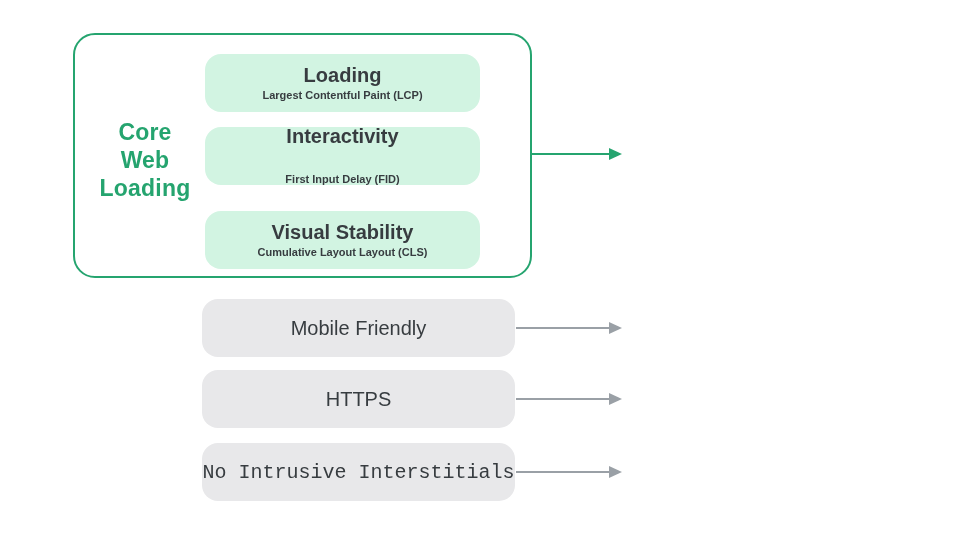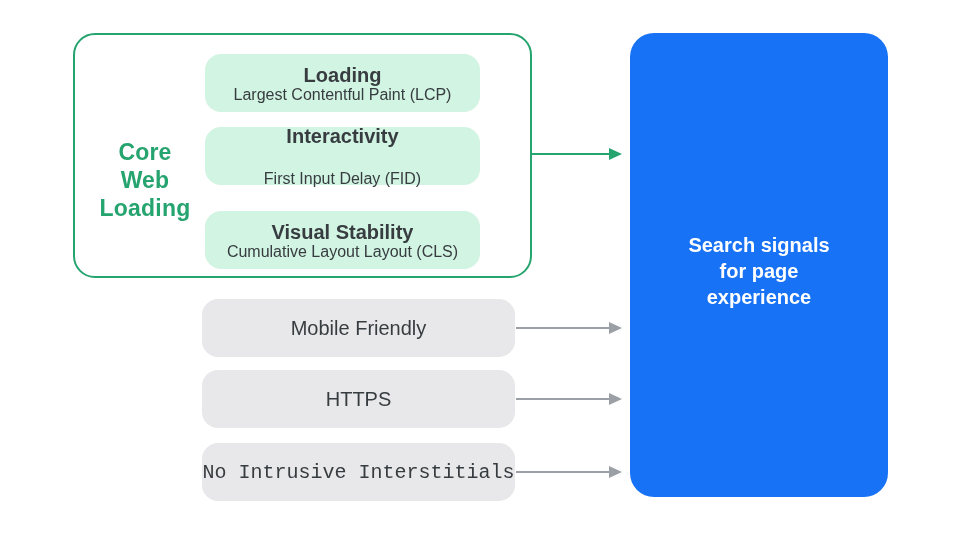--- a/index.html
+++ b/index.html
@@ -27,41 +27,40 @@
     border:2px solid var(--accent-green);
     border-radius:22px;
     background:var(--background);
   }
   .cwv-label{
     position:absolute;left:20px;top:83px;width:100px;
     text-align:center;
     color:var(--accent-green);
     font-size:23px;font-weight:bold;line-height:28px;
     letter-spacing:0.2px;
-    margin-top:20px;
   }
   .cwv-label span{display:block;}
 
   .vital-card{
     position:absolute;left:130px;width:275px;height:58px;
     background:var(--mint-fill);
     border-radius:16px;
     display:flex;flex-direction:column;align-items:center;justify-content:center;
     text-align:center;
   }
   .vital-card.pos-0{top:19px;}
   .vital-card.pos-1{top:92px;gap:23px;}
   .vital-card.pos-2{top:176px;}
   .vital-title{
     color:var(--text-dark);
     font-size:20px;font-weight:600;line-height:23px;
   }
   .vital-subtitle{
     color:var(--text-dark);
-    font-size:16px;font-weight:400;line-height:16px;text-align:right;
+    font-size:11px;font-weight:700;line-height:16px;text-align:right;
   }
 
   
   .result-panel{
     position:absolute;left:630px;top:33px;width:258px;height:464px;
     background:var(--blue-fill);
     border-radius:24px;
     display:flex;flex-direction:column;align-items:center;justify-content:center;
     padding-top:12px;
     text-align:center;
@@ -154,21 +153,14 @@
   </div>
 
   <div class="signal-card pos-2">
     <span>No Intrusive Interstitials</span>
   </div>
   <div class="arrow arrow-gray pos-2">
     <div class="shaft"></div>
     <div class="head"></div>
   </div>
 
-  <div class="result-panel">
-    <div class="result-label">
-      <span>Search signals</span>
-      <span>for page</span>
-      <span>experience</span>
-    </div>
-  </div>
 
 </div>
 
 </body></html>

